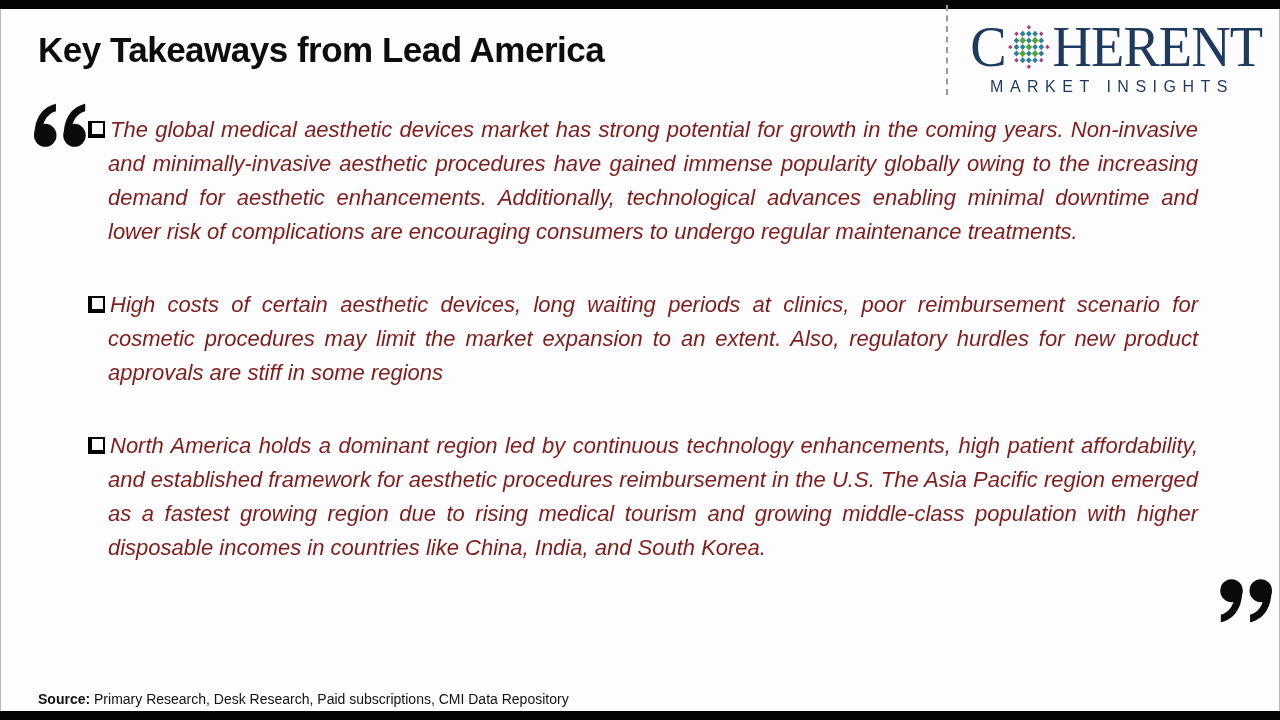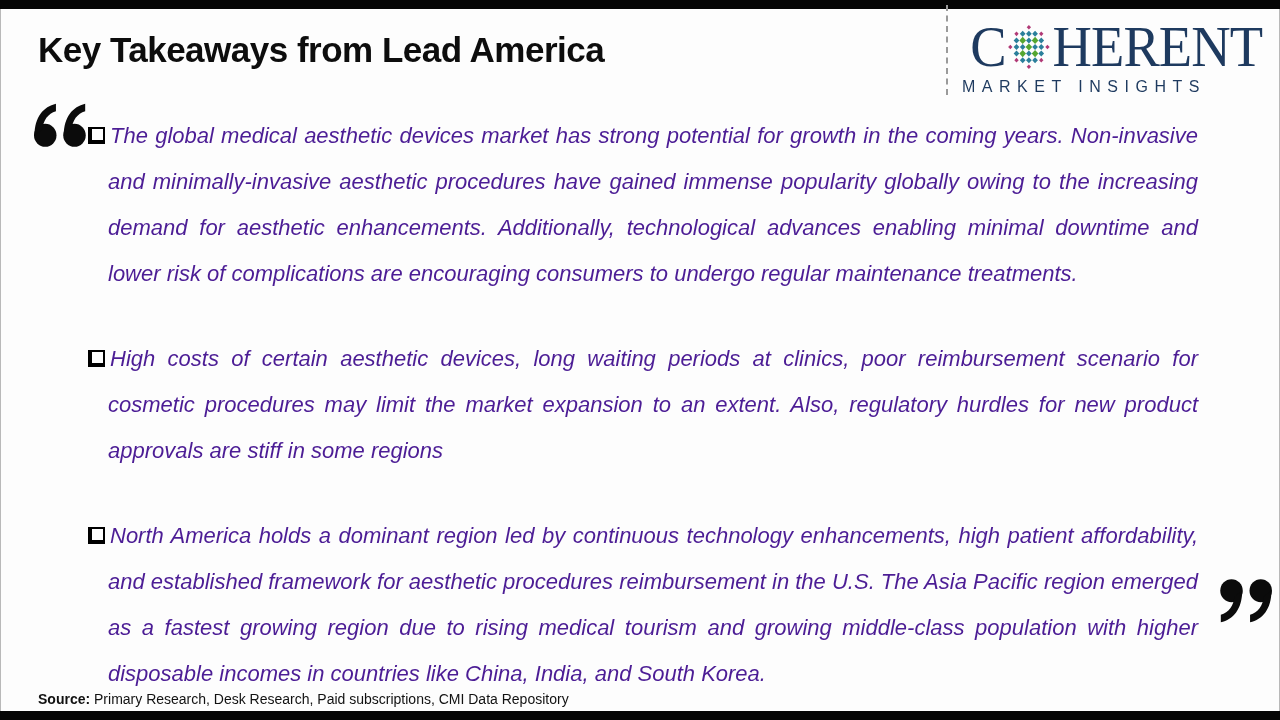--- a/index.html
+++ b/index.html
@@ -14,30 +14,30 @@
 
   .divider{position:absolute;left:946px;top:5px;height:90px;width:0;
            border-left:2px dashed #9a9a9a;}
 
   .logo{position:absolute;right:18px;top:18px;width:300px;}
   .logo-row{display:flex;align-items:center;justify-content:flex-end;
             transform:scaleX(0.94);transform-origin:right center;}
   .logo-letter{font-family:"Liberation Serif",serif;font-size:58px;font-weight:400;
                line-height:1;letter-spacing:-1px;}
   .logo-globe{margin:0 2px;flex:0 0 auto;}
-  .logo-tagline{margin-top:2px;text-align:left;font-size:16px;font-weight:500;
+  .logo-tagline{margin-top:2px;text-align:center;font-size:16px;font-weight:500;
                 letter-spacing:6.5px;white-space:nowrap;}
 
   .quote{position:absolute;}
   .quote.open{left:34px;top:102px;}
   .quote.close{left:1218px;top:578px;}
 
   .bullets{position:absolute;left:88px;top:113px;width:1110px;}
   .bullets p{margin:0 0 39px 0;font-family:"Liberation Sans",sans-serif;
-             font-style:italic;font-size:22px;line-height:46px;color:#4c1d95;
+             font-style:italic;font-size:22px;line-height:34px;color:#7f1d1d;
              text-align:justify;padding-left:20px;text-indent:-20px;}
   .chk{display:inline-block;width:11px;height:11px;border:2px solid #000;
        border-left-width:4px;border-bottom-width:4px;margin-right:5px;
        transform:translateY(1px);font-style:normal;}
 
   .source{position:absolute;left:38px;bottom:13px;font-size:14px;color:#111;}
   .source b{font-weight:700;}
 </style>
 </head>
 <body>

